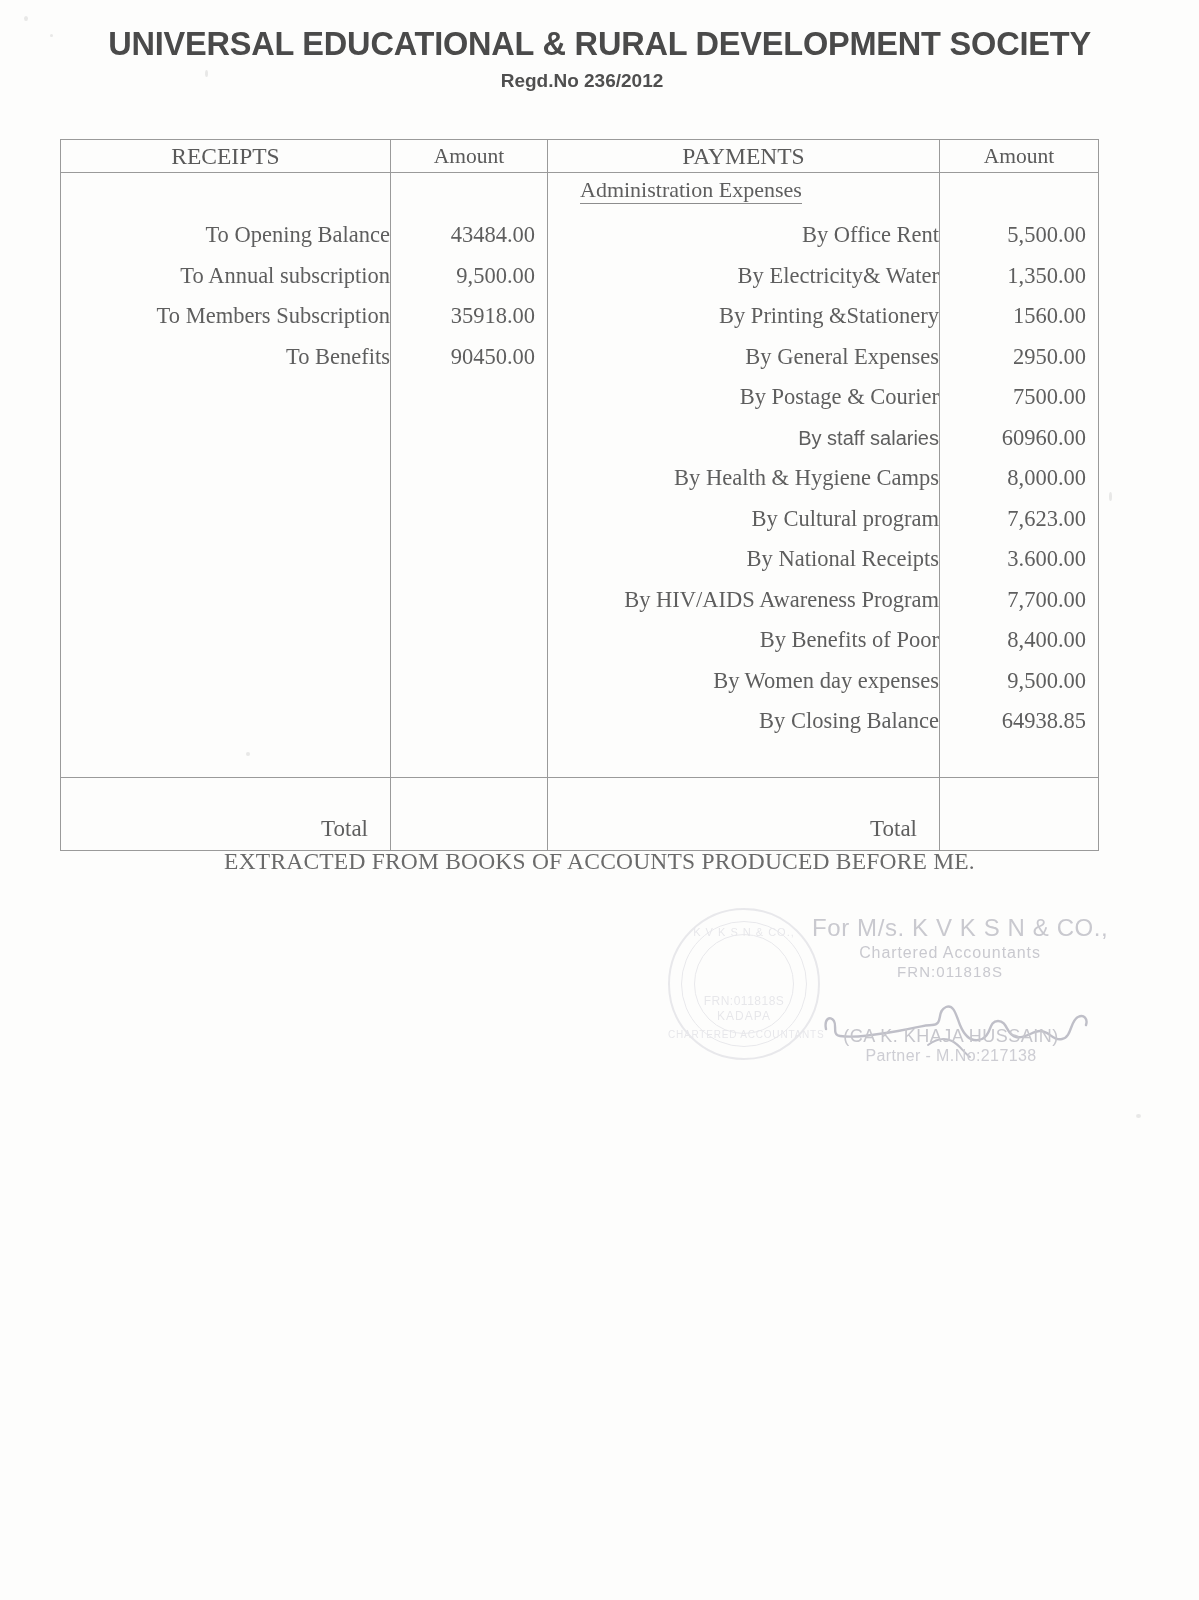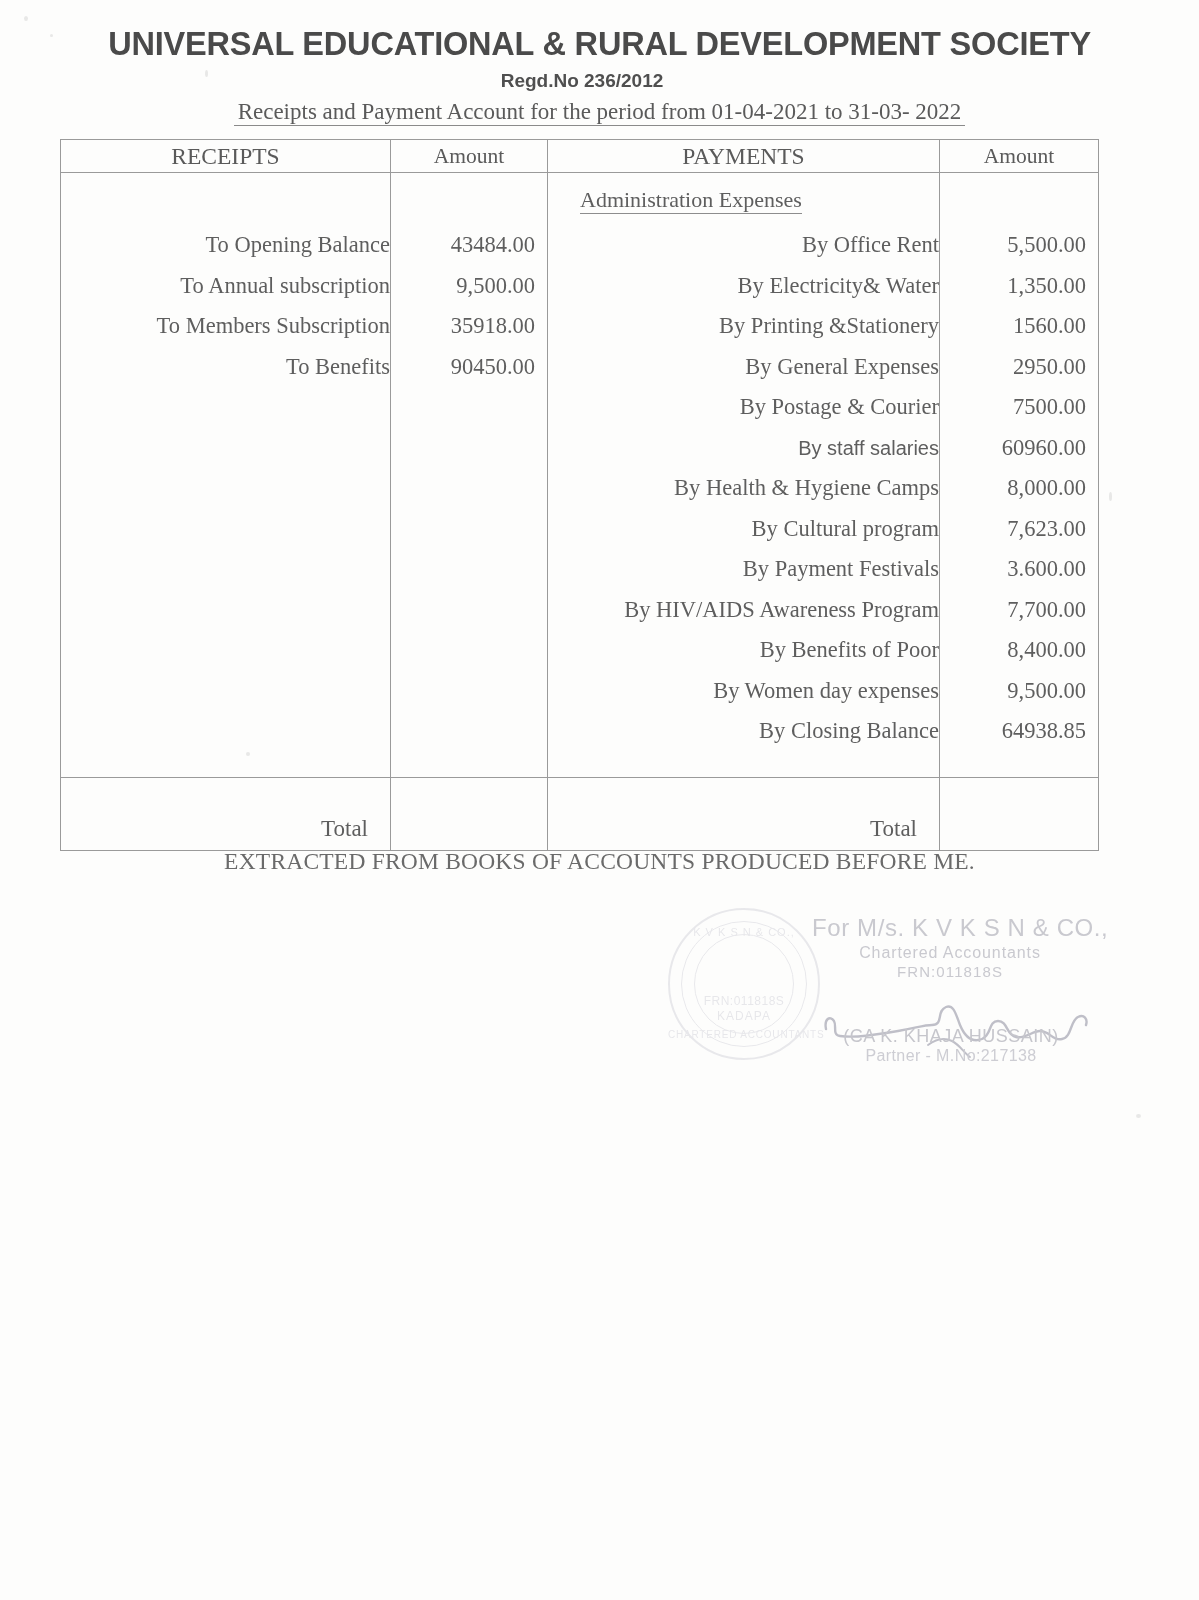--- a/index.html
+++ b/index.html
@@ -99,21 +99,21 @@
     height: 32px;
     text-align: center;
     font-size: 23.5px;
     line-height: 32px;
     color: #5a5a5a;
   }
   .hd.small { font-size: 21.5px; }
 
   .body-cell { height: 604px; position: relative; }
 
-  .rowlist { position: absolute; left: 0; top: 10px; right: 0; }
+  .rowlist { position: absolute; left: 0; top: 0; right: 0; }
 
   .li {
     height: 40.5px;
     line-height: 40.5px;
     font-size: 22.5px;
     white-space: nowrap;
     overflow: hidden;
   }
   .li.left  { padding-left: 13px; text-align: right; }
   .li.right { padding-right: 12px; text-align: right; }
@@ -237,21 +237,20 @@
 
   <div class="speck" style="left:24px;  top:16px;  width:4px; height:5px;"></div>
   <div class="speck" style="left:50px;  top:34px;  width:3px; height:3px;"></div>
   <div class="speck" style="left:205px; top:70px;  width:3px; height:7px;"></div>
   <div class="speck" style="left:1109px;top:492px; width:3px; height:9px;"></div>
   <div class="speck" style="left:246px; top:752px; width:4px; height:4px;"></div>
   <div class="speck" style="left:1136px;top:1114px;width:5px; height:4px;"></div>
 
   <div class="org-title">UNIVERSAL EDUCATIONAL &amp; RURAL DEVELOPMENT SOCIETY</div>
   <div class="regd">Regd.No 236/2012</div>
-  <div class="period"><span>Receipts and Payment Account for the period from 01-04-2021 to 31-03- 2022</span></div>
 
   <table class="tbl">
     <colgroup>
       <col class="col-desc">
         <col class="col-amt">
         <col class="col-desc2">
         <col class="col-amt2">
     </colgroup>
     <thead>
       <tr>
@@ -289,21 +288,21 @@
               <div class="subhead"><u>Administration Expenses</u></div>
               <div style="height: 6px;"></div>
               <div class="li left">By Office Rent</div>
               <div class="li left">By Electricity&amp; Water</div>
               <div class="li left">By Printing &amp;Stationery</div>
               <div class="li left">By General Expenses</div>
               <div class="li left">By Postage &amp; Courier</div>
               <div class="li left sans">By staff salaries</div>
               <div class="li left">By Health &amp; Hygiene Camps</div>
               <div class="li left">By Cultural program</div>
-              <div class="li left">By Payment Festivals</div>
+              <div class="li left">By National Receipts</div>
               <div class="li left">By HIV/AIDS Awareness Program</div>
               <div class="li left">By Benefits of Poor</div>
               <div class="li left">By  Women day expenses</div>
               <div class="li left">By Closing Balance</div>
             </div>
         </td>
 
         <td class="body-cell">
           <div class="rowlist" id="payments-amounts">
               <div style="height: 42px;"></div>

